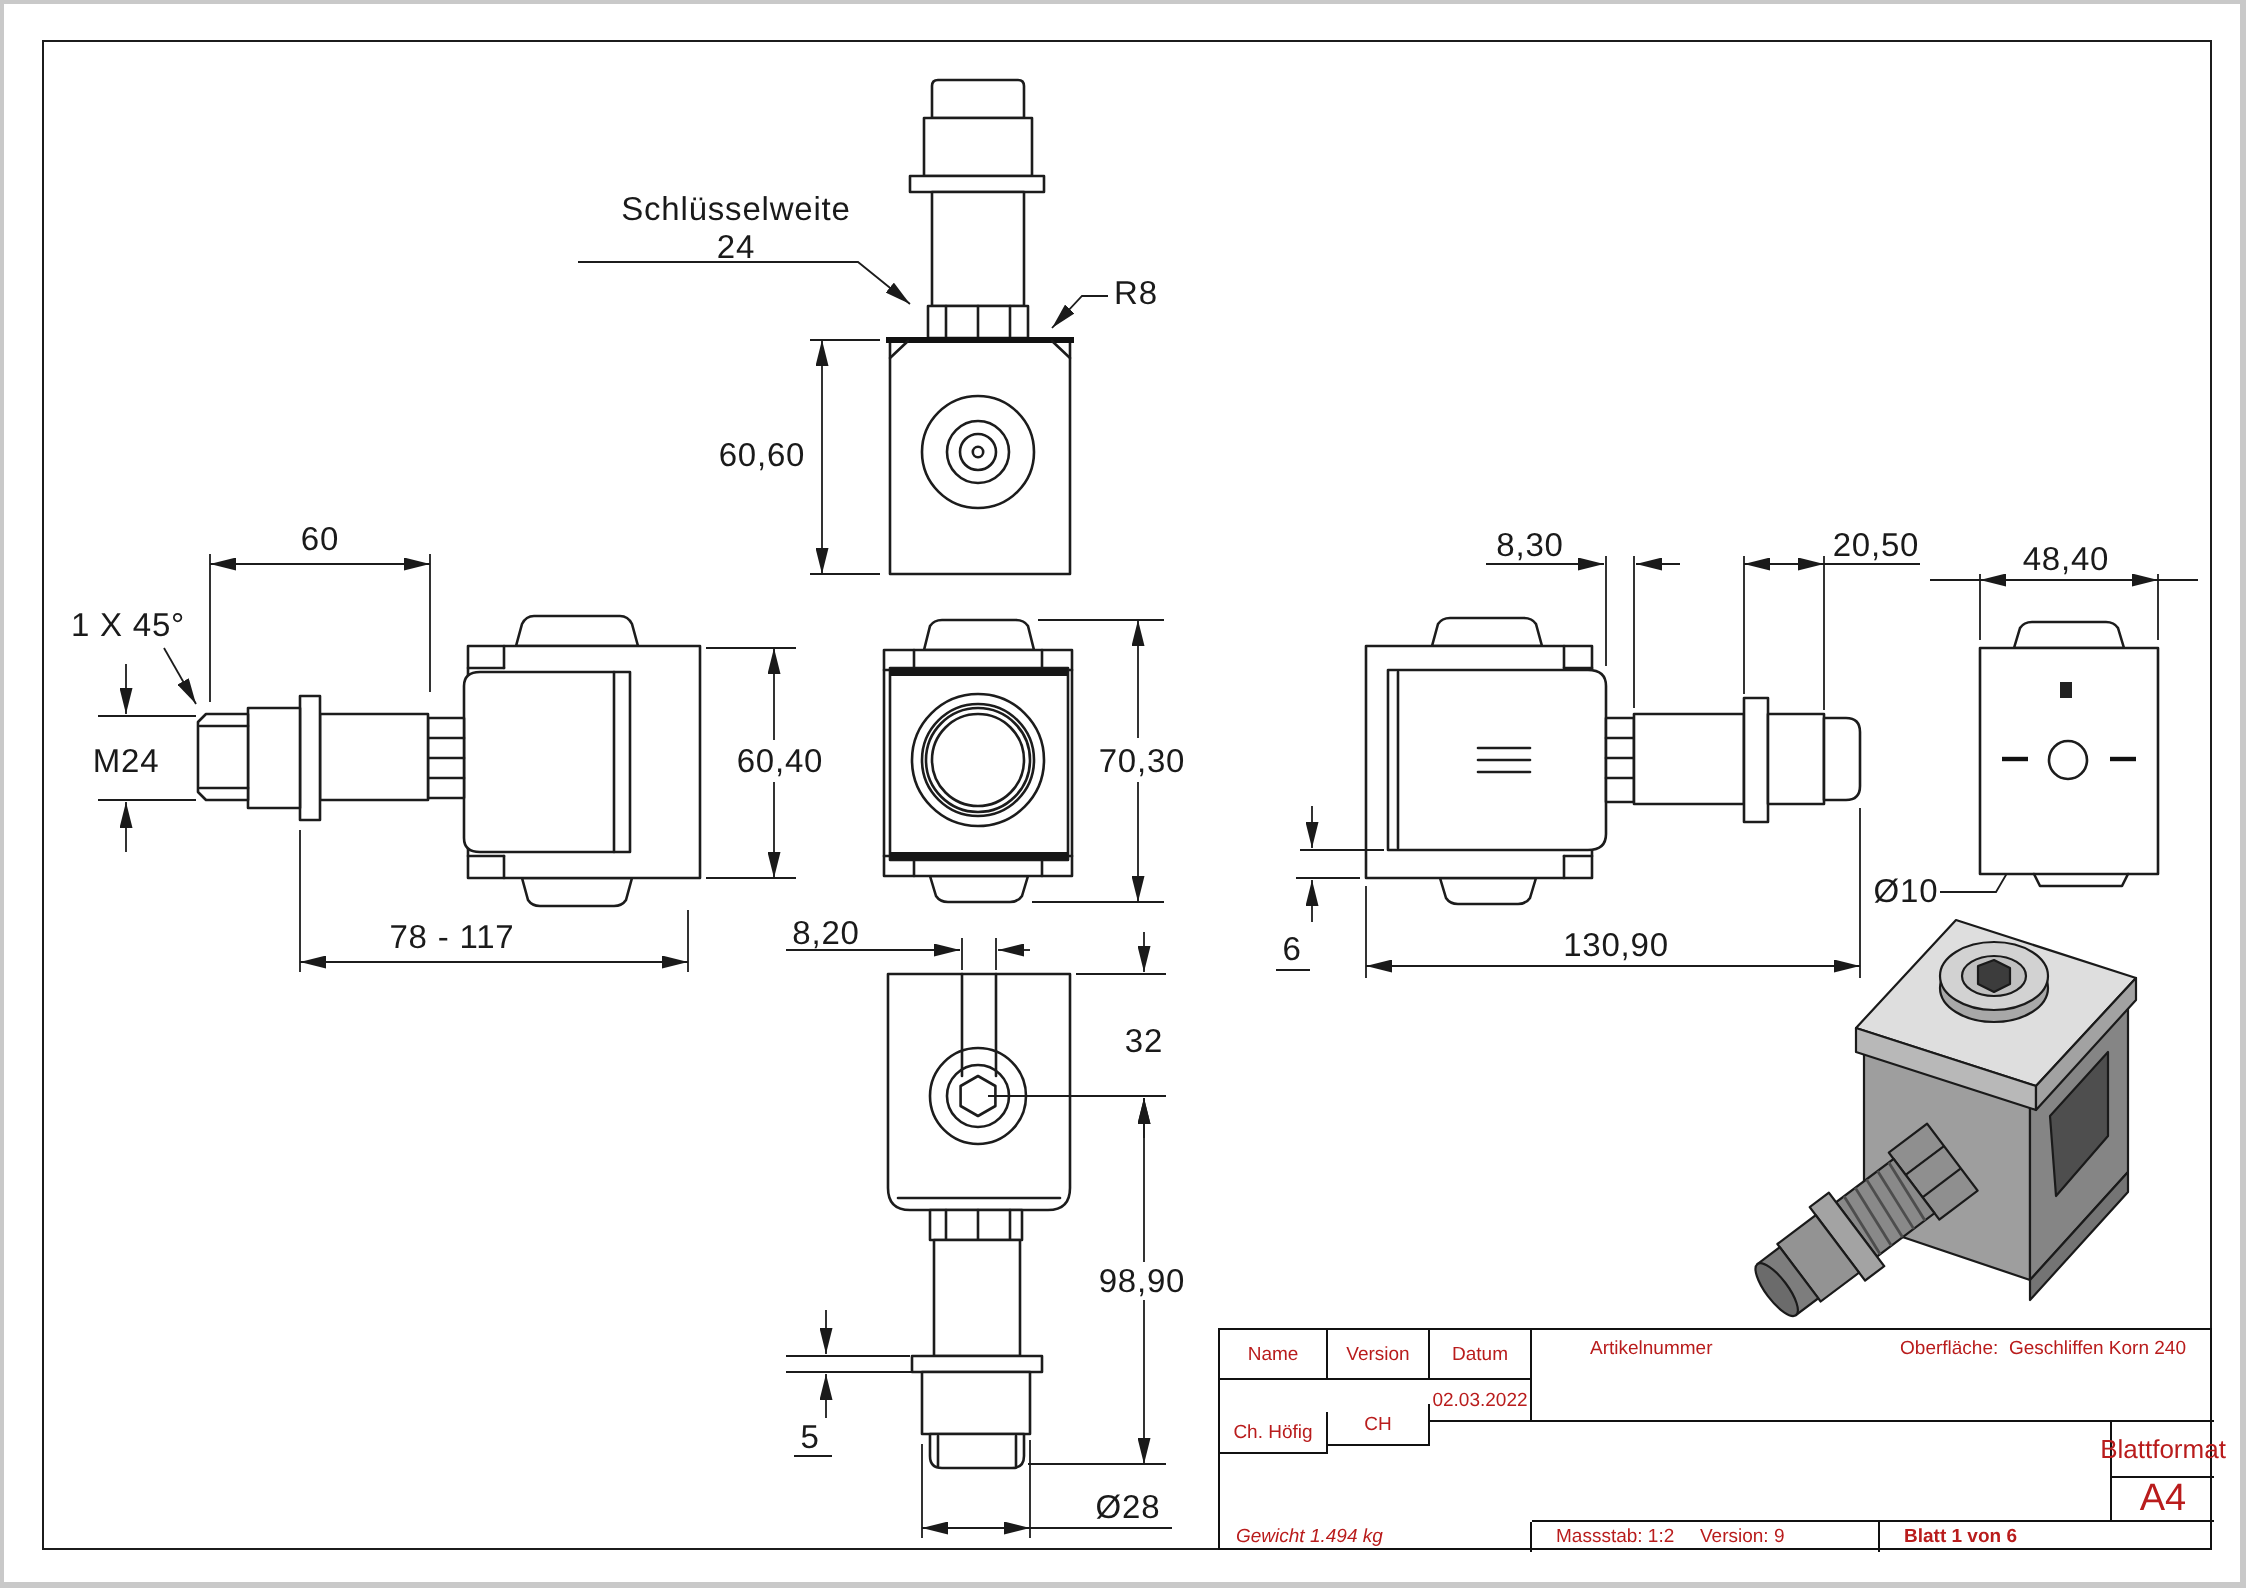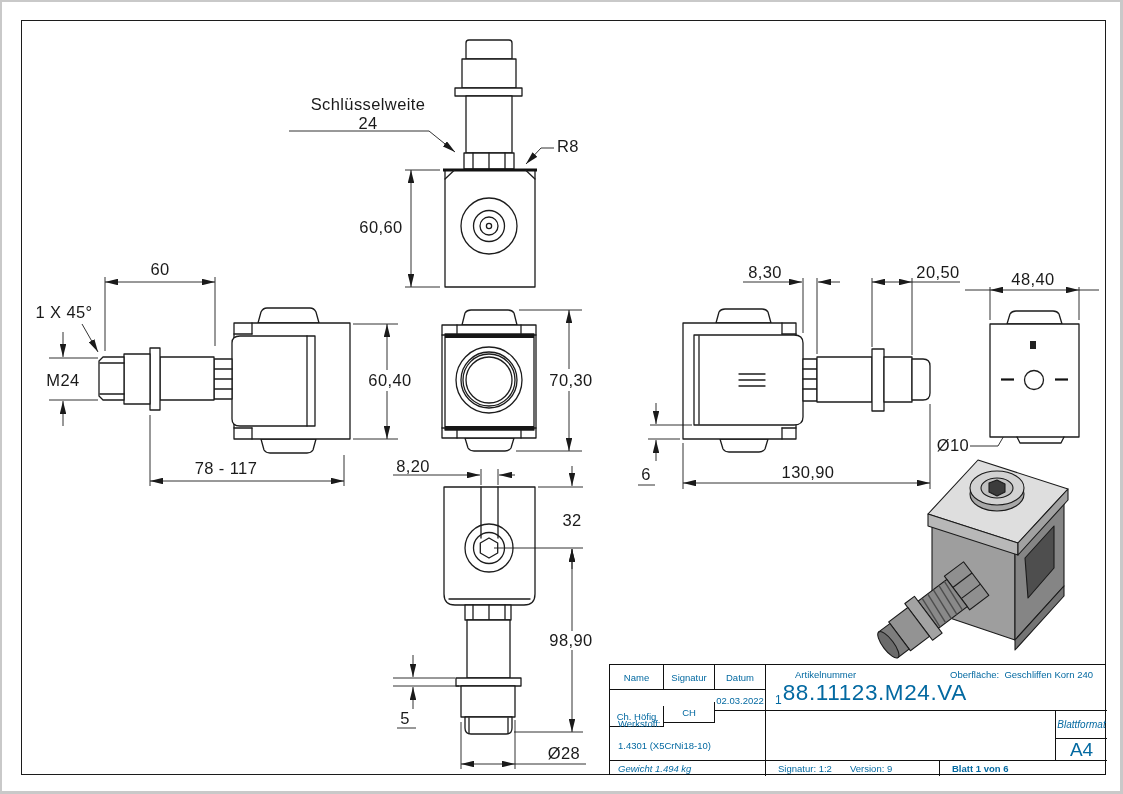--- a/index.html
+++ b/index.html
@@ -21,21 +21,21 @@
   
   .g{stroke:#1c1c1c;stroke-width:1.3;fill:none;stroke-linejoin:round;stroke-linecap:round;}
   .gf{stroke:#1c1c1c;stroke-width:1.3;fill:#ffffff;stroke-linejoin:round;}
   .d{stroke:#1c1c1c;stroke-width:0.9;fill:none;}
   .thick{stroke:#111;stroke-width:3;}
   .t{font:16.5px "Liberation Sans",sans-serif;fill:#1a1a1a;letter-spacing:.4px;text-anchor:middle;}
   .iso{stroke:#1a1a1a;stroke-width:1.1;stroke-linejoin:round;}
   
   .tb{position:absolute;left:607px;top:662px;width:497px;height:111px;
       border:1.6px solid #111;box-sizing:border-box;background:#fff;
-      font-family:"Liberation Sans",sans-serif;color:#0369a1;}
+      font-family:"Liberation Sans",sans-serif;color:#b91c1c;}
   .tb .cell{position:absolute;box-sizing:border-box;font-size:9.5px;}
   .tb .br{border-right:1.2px solid #111;}
   .tb .bb{border-bottom:1.2px solid #111;}
   .tb .ctr{display:flex;align-items:center;justify-content:center;}
   .art-prefix{font-size:12px;position:relative;top:4px;margin-right:1px;}
   .art-num{font-size:22.5px;letter-spacing:.6px;}
 </style>
 </head>
 <body>
 
@@ -294,49 +294,42 @@
         <rect class="iso" x="56" y="-23" width="12" height="46" fill="#a3a3a3"></rect>
         <rect class="iso" x="68" y="-18" width="24" height="36" fill="#939393"></rect>
         <rect class="iso" x="92" y="-16" width="14" height="32" fill="#7d7d7d"></rect>
         <ellipse class="iso" cx="106" cy="0" rx="5.5" ry="16" fill="#6b6b6b"></ellipse>
       </g>
     </g>
   </svg>
 
   <div class="tb">
     <div class="cell br bb ctr" style="left:0;top:0;width:54px;height:25px;">Name</div>
-    <div class="cell br bb ctr" style="left:54px;top:0;width:51px;height:25px;">Signatur</div>
+    <div class="cell br bb ctr" style="left:54px;top:0;width:51px;height:25px;">Version</div>
     <div class="cell br bb ctr" style="left:105px;top:0;width:51px;height:25px;">Datum</div>
     <div class="cell br bb ctr" style="left:0;top:25px;width:54px;height:21px;margin-top:16px;">Ch. Höfig</div>
     <div class="cell br bb ctr" style="left:54px;top:37px;width:51px;height:21px;">CH</div>
     <div class="cell br bb ctr" style="left:105px;top:25px;width:51px;height:21px;">02.03.2022</div>
 
     <div class="cell bb" style="left:156px;top:0;width:341px;height:46px;">
       <span style="position:absolute;left:9px;top:4px;margin-left:20px;">Artikelnummer</span>
       <span style="position:absolute;right:14px;top:4px;">
         <span>Oberfläche:</span>&nbsp;
         <span>Geschliffen Korn 240</span>
       </span>
-      <span style="position:absolute;left:9px;top:15px;white-space:nowrap;">
-        <span class="art-prefix">1</span><span class="art-num">88.11123.M24.VA</span>
-      </span>
     </div>
 
-    <div class="cell br bb" style="left:0;top:46px;width:156px;height:50px;">
-      <span style="position:absolute;left:8px;top:7px;">Werkstoff:</span>
-      <span style="position:absolute;left:8px;top:29px;">1.4301 (X5CrNi18-10)</span>
-    </div>
     <div class="cell br bb" style="left:156px;top:46px;width:290px;height:50px;"></div>
-    <div class="cell bb ctr" style="left:446px;top:46px;width:51px;height:28px;font-size:10px;font-style:italic;">Blattformat</div>
+    <div class="cell bb ctr" style="left:446px;top:46px;width:51px;height:28px;font-size:13px;">Blattformat</div>
     <div class="cell bb ctr" style="left:446px;top:74px;width:51px;height:22px;font-size:19px;">A4</div>
 
     <div class="cell br" style="left:0;top:96px;width:156px;height:15px;font-style:italic;">
       <span style="position:absolute;left:8px;top:2px;">Gewicht 1.494 kg</span>
     </div>
     <div class="cell br" style="left:156px;top:96px;width:174px;height:15px;">
-      <span style="position:absolute;left:12px;top:2px;">Signatur: 1:2</span>
+      <span style="position:absolute;left:12px;top:2px;">Massstab: 1:2</span>
       <span style="position:absolute;left:84px;top:2px;">Version: 9</span>
     </div>
     <div class="cell" style="left:330px;top:96px;width:167px;height:15px;font-weight:bold;">
       <span style="position:absolute;left:12px;top:2px;">Blatt 1 von 6</span>
     </div>
   </div>
 </div>
 
 </body></html>

